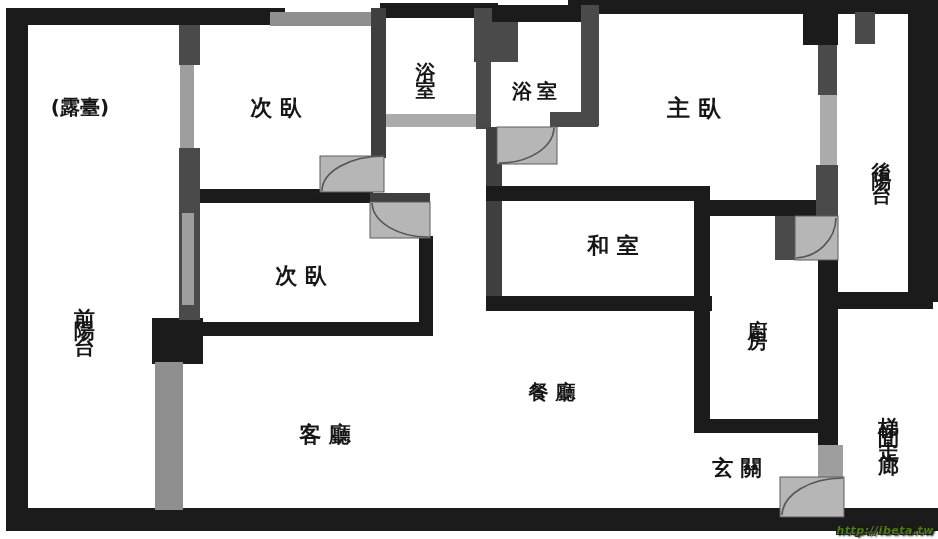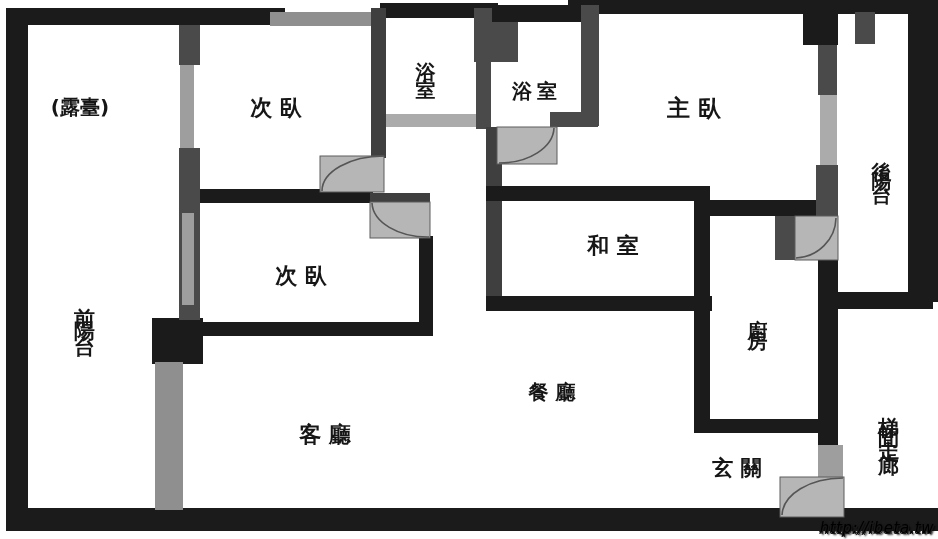--- a/index.html
+++ b/index.html
@@ -20,24 +20,24 @@
     line-height:1;
     z-index:5;
   }
   .v{
     writing-mode:vertical-rl;
     text-orientation:upright;
   }
   .watermark{
     position:absolute;
     right:4px;bottom:2px;
-    font-size:15px;
-    font-weight:normal;
+    font-size:11px;
+    font-weight:bold;
     font-style:italic;
-    color:#000000;
+    color:#4d7c0f;
     letter-spacing:0.5px;
     text-shadow:-1px -1px 0 #1a1a1a,1px -1px 0 #1a1a1a,-1px 1px 0 #1a1a1a,1px 1px 0 #1a1a1a,2px 2px 2px #000000;
     z-index:9;
   }
 </style>
 </head>
 <body>
 
 <div class="plan">
 

